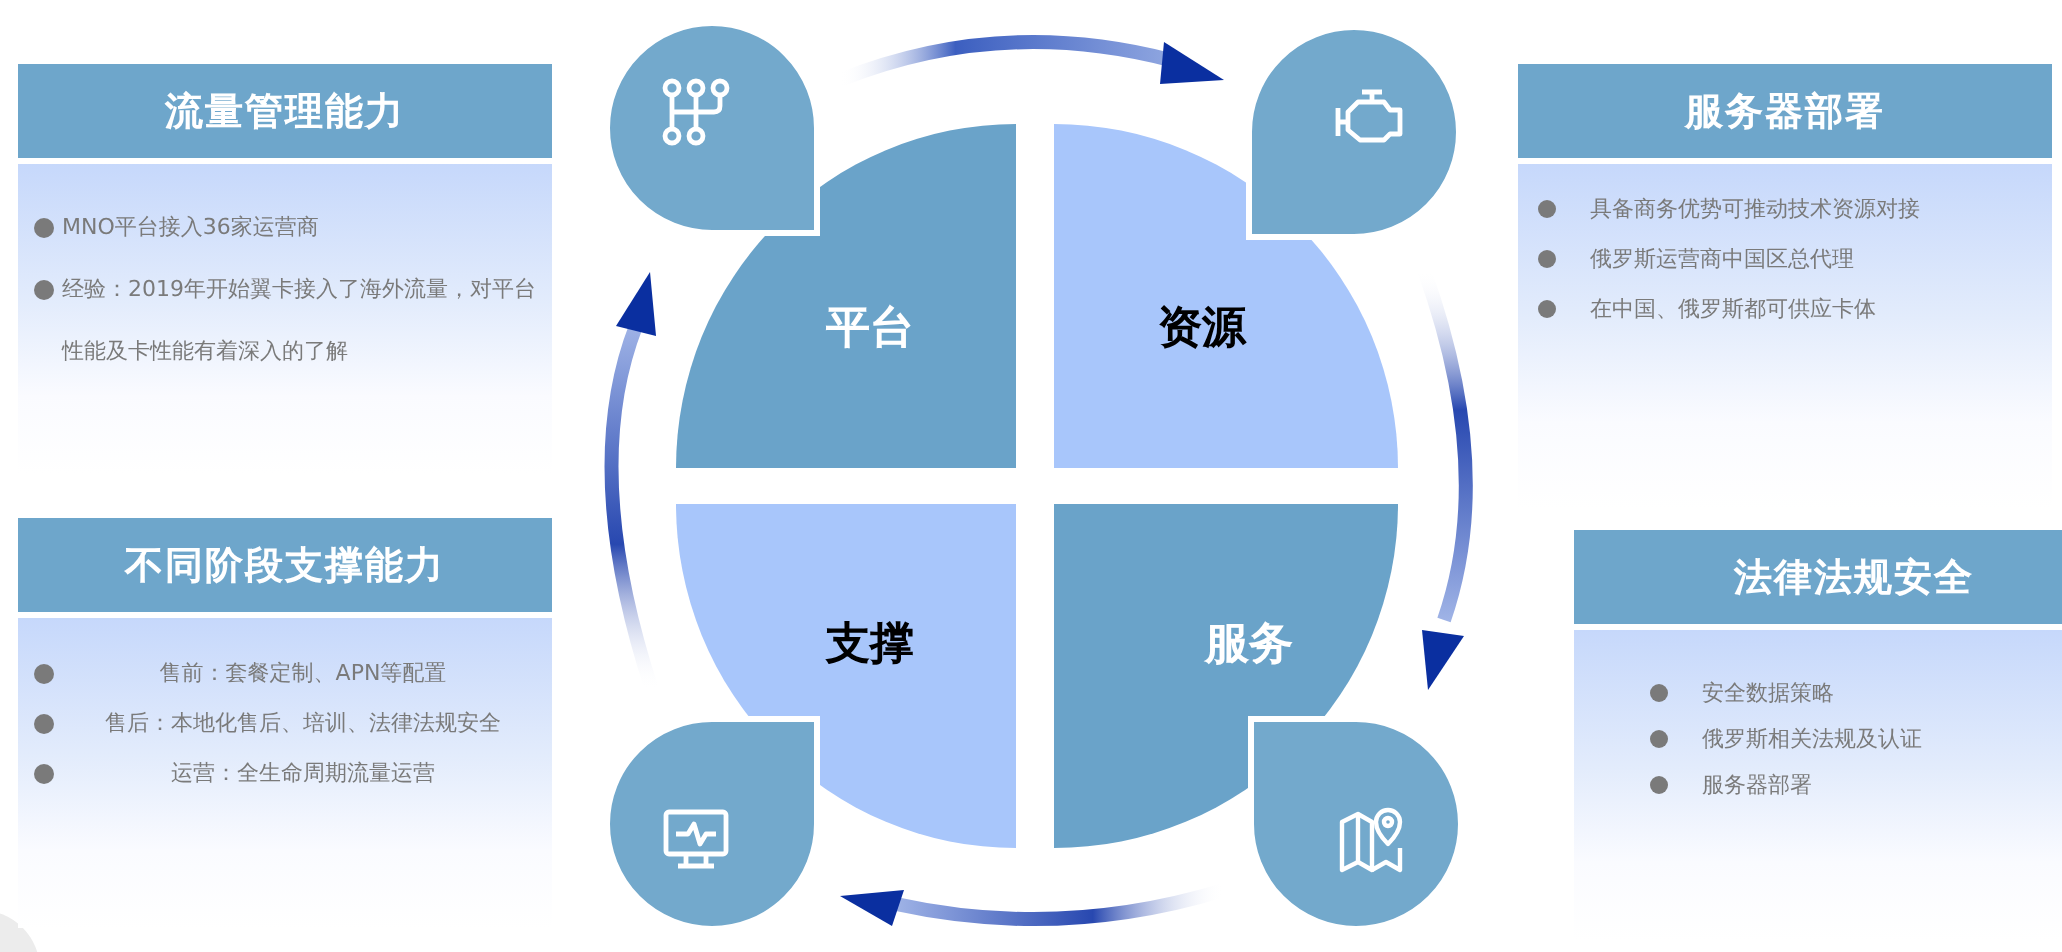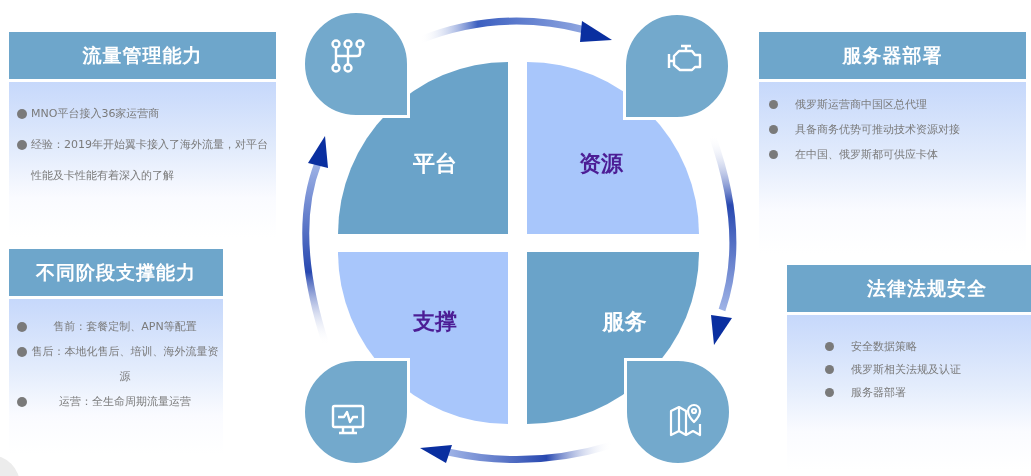--- a/index.html
+++ b/index.html
@@ -17,21 +17,21 @@
     background: linear-gradient(to bottom, #c6d8fb 0%, #e3ecfc 45%, #fafbff 75%, #ffffff 100%);
     color: #7a7a7a; font-size: 11px;
   }
   .panel-body ul { list-style: none; }
   .panel-body li { position: relative; }
 
   
   #panel-tl { left: 9px; top: 20px; width: 267px; height: 205px; }
   #panel-tl .panel-body ul { padding: 16px 4px 0 8px; }
   #panel-tl .panel-body li { line-height: 31px; padding-left: 14px; }
-  #panel-bl { left: 9px; top: 237px; width: 214px; height: 205px; }
+  #panel-bl { left: 9px; top: 247px; width: 267px; height: 205px; }
   #panel-bl .panel-body ul { padding: 15px 4px 0 8px; text-align: center; }
   #panel-bl .panel-body li { line-height: 25px; padding-left: 14px; }
   .dot-tight::before {
     content: ""; position: absolute; left: 0; top: 11px;
     width: 10px; height: 10px; border-radius: 50%; background: #7a7a7a;
   }
   #panel-bl .dot-tight::before { top: 8px; }
 
   
   #panel-tr { left: 759px; top: 20px; width: 267px; height: 222px; }
@@ -43,21 +43,21 @@
   .dot-wide::before {
     content: ""; position: absolute; left: 2px; top: 8px;
     width: 9px; height: 9px; border-radius: 50%; background: #7a7a7a;
   }
   #panel-br .dot-wide::before { top: 7px; }
 
   
   .quad { position: absolute; display: flex; align-items: center; justify-content: center;
           font-weight: bold; font-size: 22px; }
   .quad-dark { background: #6aa3c9; color: #ffffff; }
-  .quad-light { background: #a8c6fb; color: #4c1d95; }
+  .quad-light { background: #a8c6fb; color: #000000; }
   #quad-tl { left: 338px; top: 62px; width: 170px; height: 172px; border-top-left-radius: 170px 172px; }
   #quad-tr { left: 527px; top: 62px; width: 172px; height: 172px; border-top-right-radius: 172px 172px; }
   #quad-bl { left: 338px; top: 252px; width: 170px; height: 172px; border-bottom-left-radius: 170px 172px; }
   #quad-br { left: 527px; top: 252px; width: 172px; height: 172px; border-bottom-right-radius: 172px 172px; padding-left: 47px; }
   #quad-tl .quad-label { transform: translate(12px, 16px); }
   #quad-tr .quad-label { transform: translate(-12px, 16px); }
   #quad-bl .quad-label { transform: translate(12px, -16px); }
   #quad-br .quad-label { transform: translate(-12px, -16px); }
 
   .drop { position: absolute; width: 108px; height: 108px; background: #73a9cc;
@@ -90,32 +90,32 @@
       <li class="dot-tight">经验：2019年开始翼卡接入了海外流量，对平台性能及卡性能有着深入的了解</li>
     </ul>
   </div>
 </div>
 
 <div class="panel" id="panel-bl">
   <div class="panel-header">不同阶段支撑能力</div>
   <div class="panel-body">
     <ul>
       <li class="dot-tight">售前：套餐定制、APN等配置</li>
-      <li class="dot-tight">售后：本地化售后、培训、海外流量资源</li>
+      <li class="dot-tight">售后：本地化售后、培训、法律法规安全</li>
       <li class="dot-tight">运营：全生命周期流量运营</li>
     </ul>
   </div>
 </div>
 
 <div class="panel" id="panel-tr">
   <div class="panel-header">服务器部署</div>
   <div class="panel-body">
     <ul>
+      <li class="dot-wide">具备商务优势可推动技术资源对接</li>
       <li class="dot-wide">俄罗斯运营商中国区总代理</li>
-      <li class="dot-wide">具备商务优势可推动技术资源对接</li>
       <li class="dot-wide">在中国、俄罗斯都可供应卡体</li>
     </ul>
   </div>
 </div>
 
 <div class="panel" id="panel-br">
   <div class="panel-header">法律法规安全</div>
   <div class="panel-body">
     <ul>
       <li class="dot-wide">安全数据策略</li>

